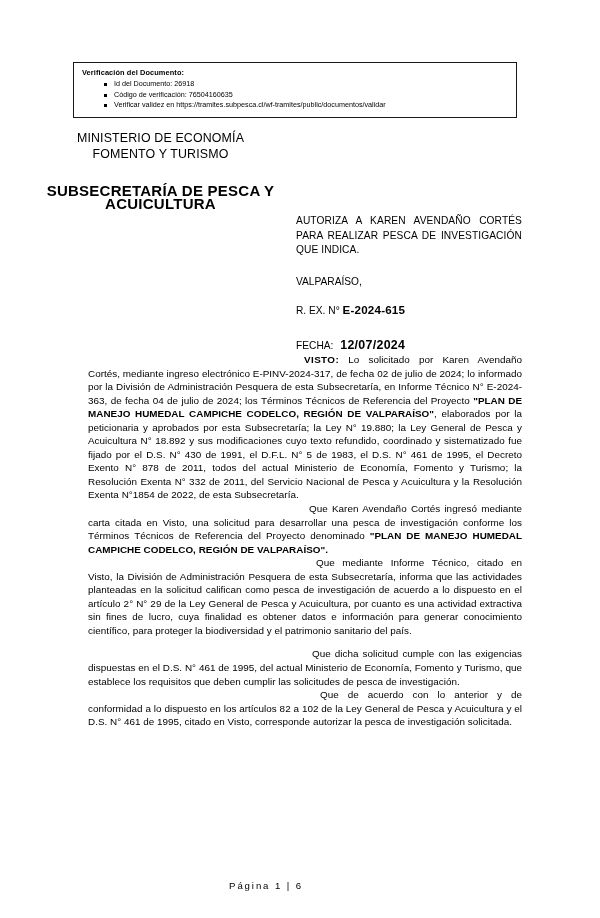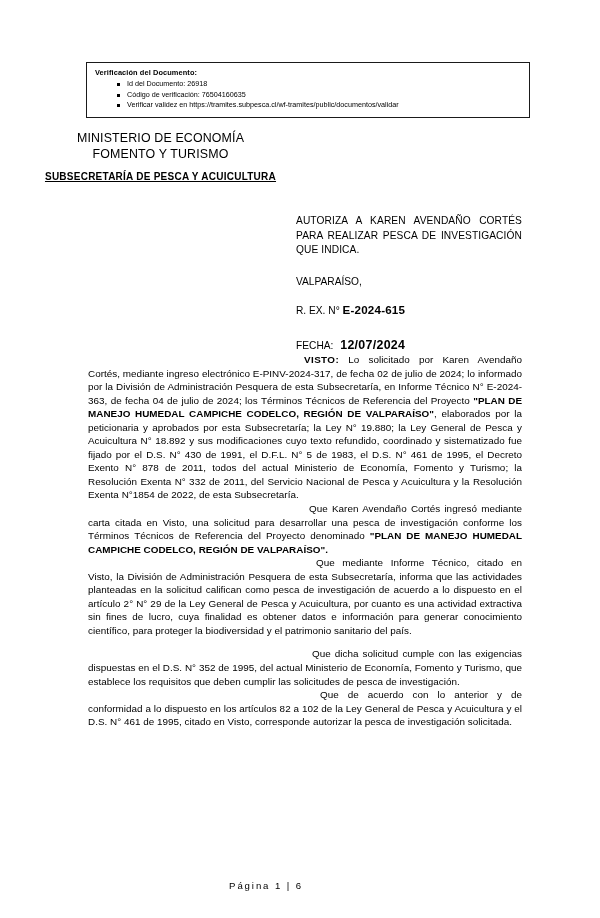--- a/index.html
+++ b/index.html
@@ -12,21 +12,21 @@
     height: 918px;
     position: relative;
     font-family: "Liberation Sans", sans-serif;
     color: #000000;
     overflow: hidden;
   }
 
   
   #verification-box {
     position: absolute;
-    left: 86px;
+    left: 73px;
     top: 62px;
     width: 444px;
     height: 56px;
     border: 1.6px solid #1a1a1a;
     box-sizing: border-box;
     background: #ffffff;
     padding: 5px 0 0 8px;
   }
   #verification-box .vb-title {
     font-size: 7.4px;
@@ -66,25 +66,24 @@
     width: 255px;
     text-align: center;
   }
   #letterhead .lh-min {
     font-size: 12.4px;
     line-height: 15.5px;
     letter-spacing: 0.15px;
     font-family: "Liberation Sans", sans-serif;
   }
   #letterhead .lh-sub {
-    margin-top: 8px;
-    font-size: 10px;
+    margin-top: 22px;
+    font-size: 15px;
     font-weight: bold;
     line-height: 13px;
-    text-decoration: underline;
     letter-spacing: 0.25px;
   }
   #letterhead .lh-pinv {
     margin-top: 5px;
     font-size: 7.6px;
     font-weight: bold;
     letter-spacing: 0.1px;
     line-height: 10px;
   }
 
@@ -232,21 +231,21 @@
     <span class="lead-pad-2"></span><span>Que Karen Avendaño Cortés ingresó mediante carta citada en Visto, una solicitud para desarrollar una pesca de investigación conforme los Términos Técnicos de Referencia del Proyecto denominado </span><b>"PLAN DE MANEJO HUMEDAL CAMPICHE CODELCO, REGIÓN DE VALPARAÍSO".</b>
   </p>
 
   <p>
     <span class="lead-pad-3"></span><span>Que mediante Informe Técnico, citado en Visto, la División de Administración Pesquera de esta Subsecretaría, informa que las actividades planteadas en la solicitud califican como pesca de investigación de acuerdo a lo dispuesto en el artículo 2° N° 29 de la Ley General de Pesca y Acuicultura, por cuanto es una actividad extractiva sin fines de lucro, cuya finalidad es obtener datos e información para generar conocimiento científico, para proteger la biodiversidad y el patrimonio sanitario del país.</span>
   </p>
 
   <div class="gap-sm"></div>
 
   <p>
-    <span class="lead-pad-4"></span><span>Que dicha solicitud cumple con las exigencias dispuestas en el D.S. N° 352 de 1995, del actual Ministerio de Economía, Fomento y Turismo, que establece los requisitos que deben cumplir las solicitudes de pesca de investigación.</span>
+    <span class="lead-pad-4"></span><span>Que dicha solicitud cumple con las exigencias dispuestas en el D.S. N° 461 de 1995, del actual Ministerio de Economía, Fomento y Turismo, que establece los requisitos que deben cumplir las solicitudes de pesca de investigación.</span>
   </p>
 
   <p>
     <span class="lead-pad-5"></span><span>Que de acuerdo con lo anterior y de conformidad a lo dispuesto en los artículos 82 a 102 de la Ley General de Pesca y Acuicultura y el D.S. N° 461 de 1995, citado en Visto, corresponde autorizar la pesca de investigación solicitada.</span>
   </p>
 
 </div>
 
 <div id="page-footer">Página 1 | 6</div>
 

